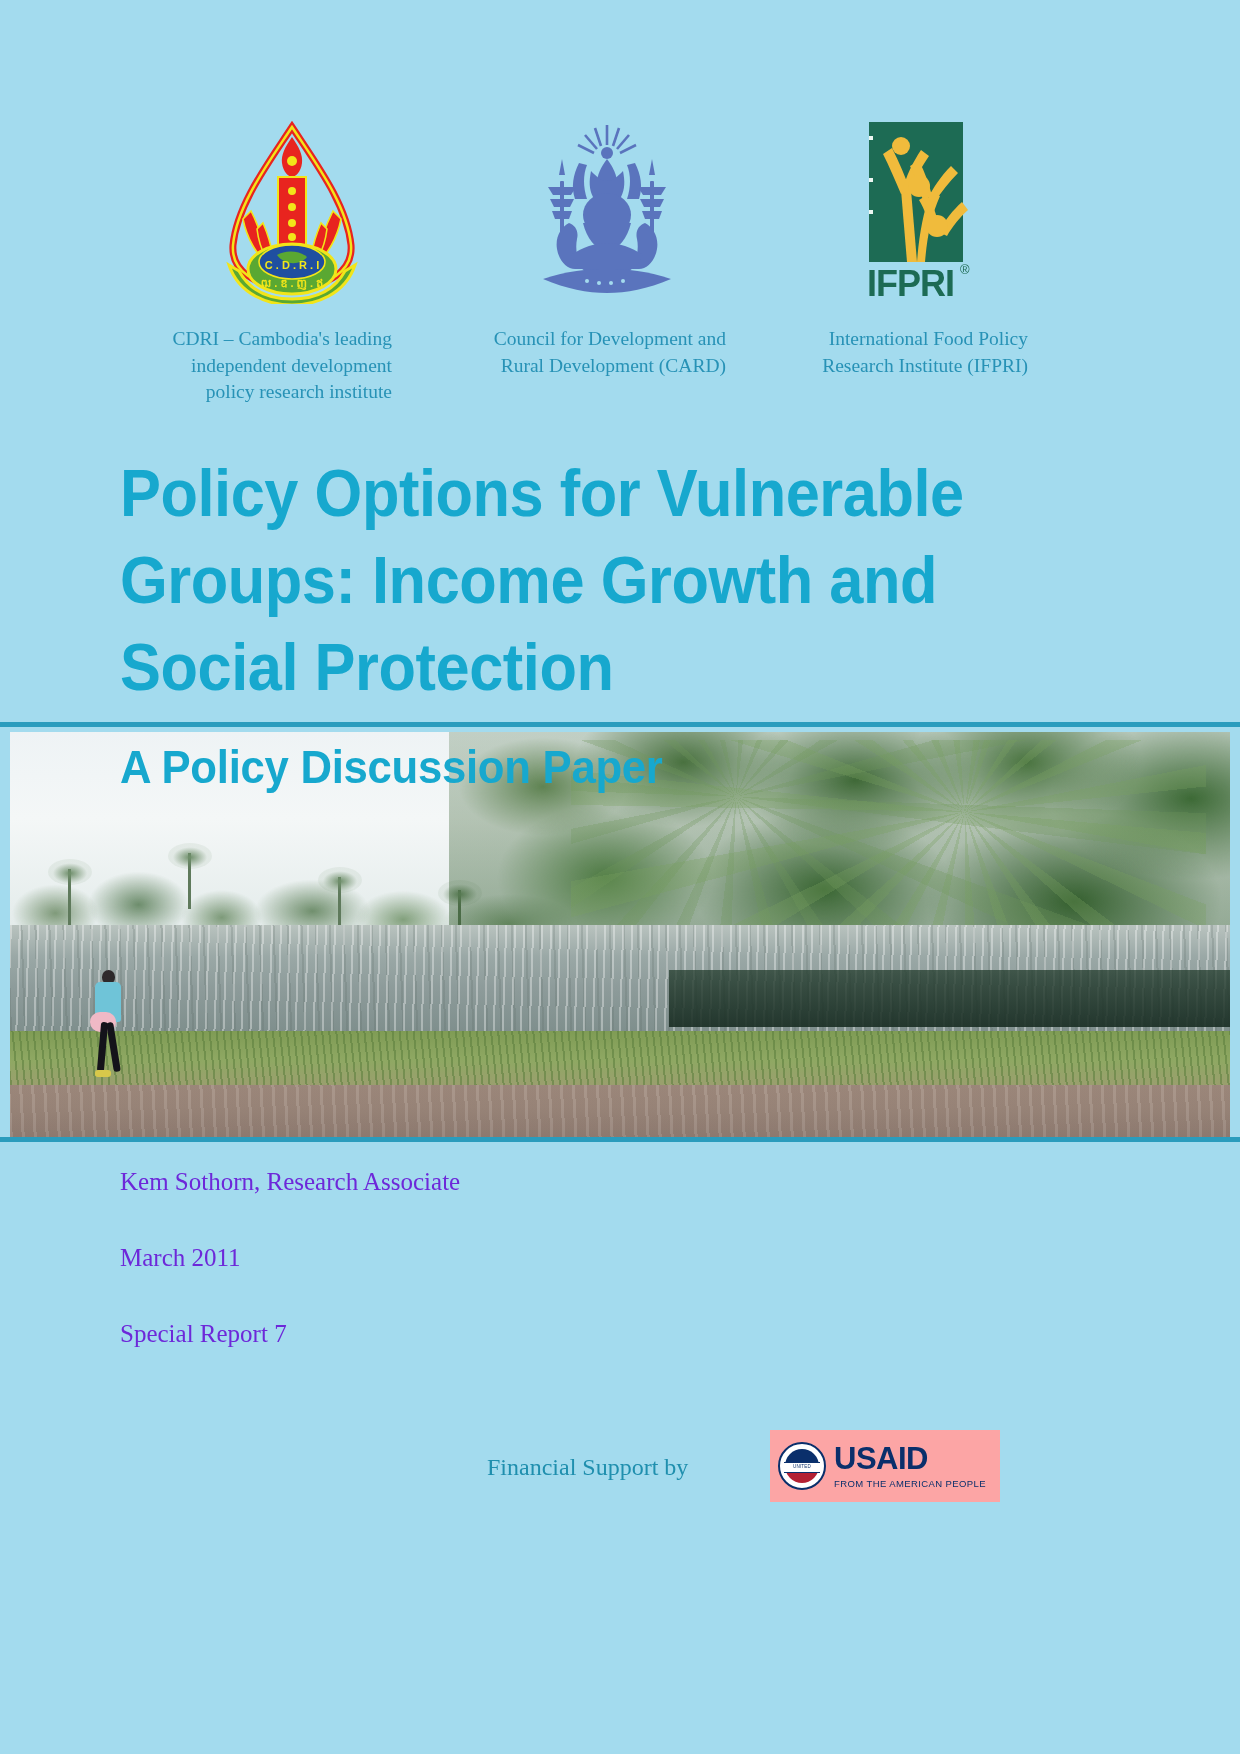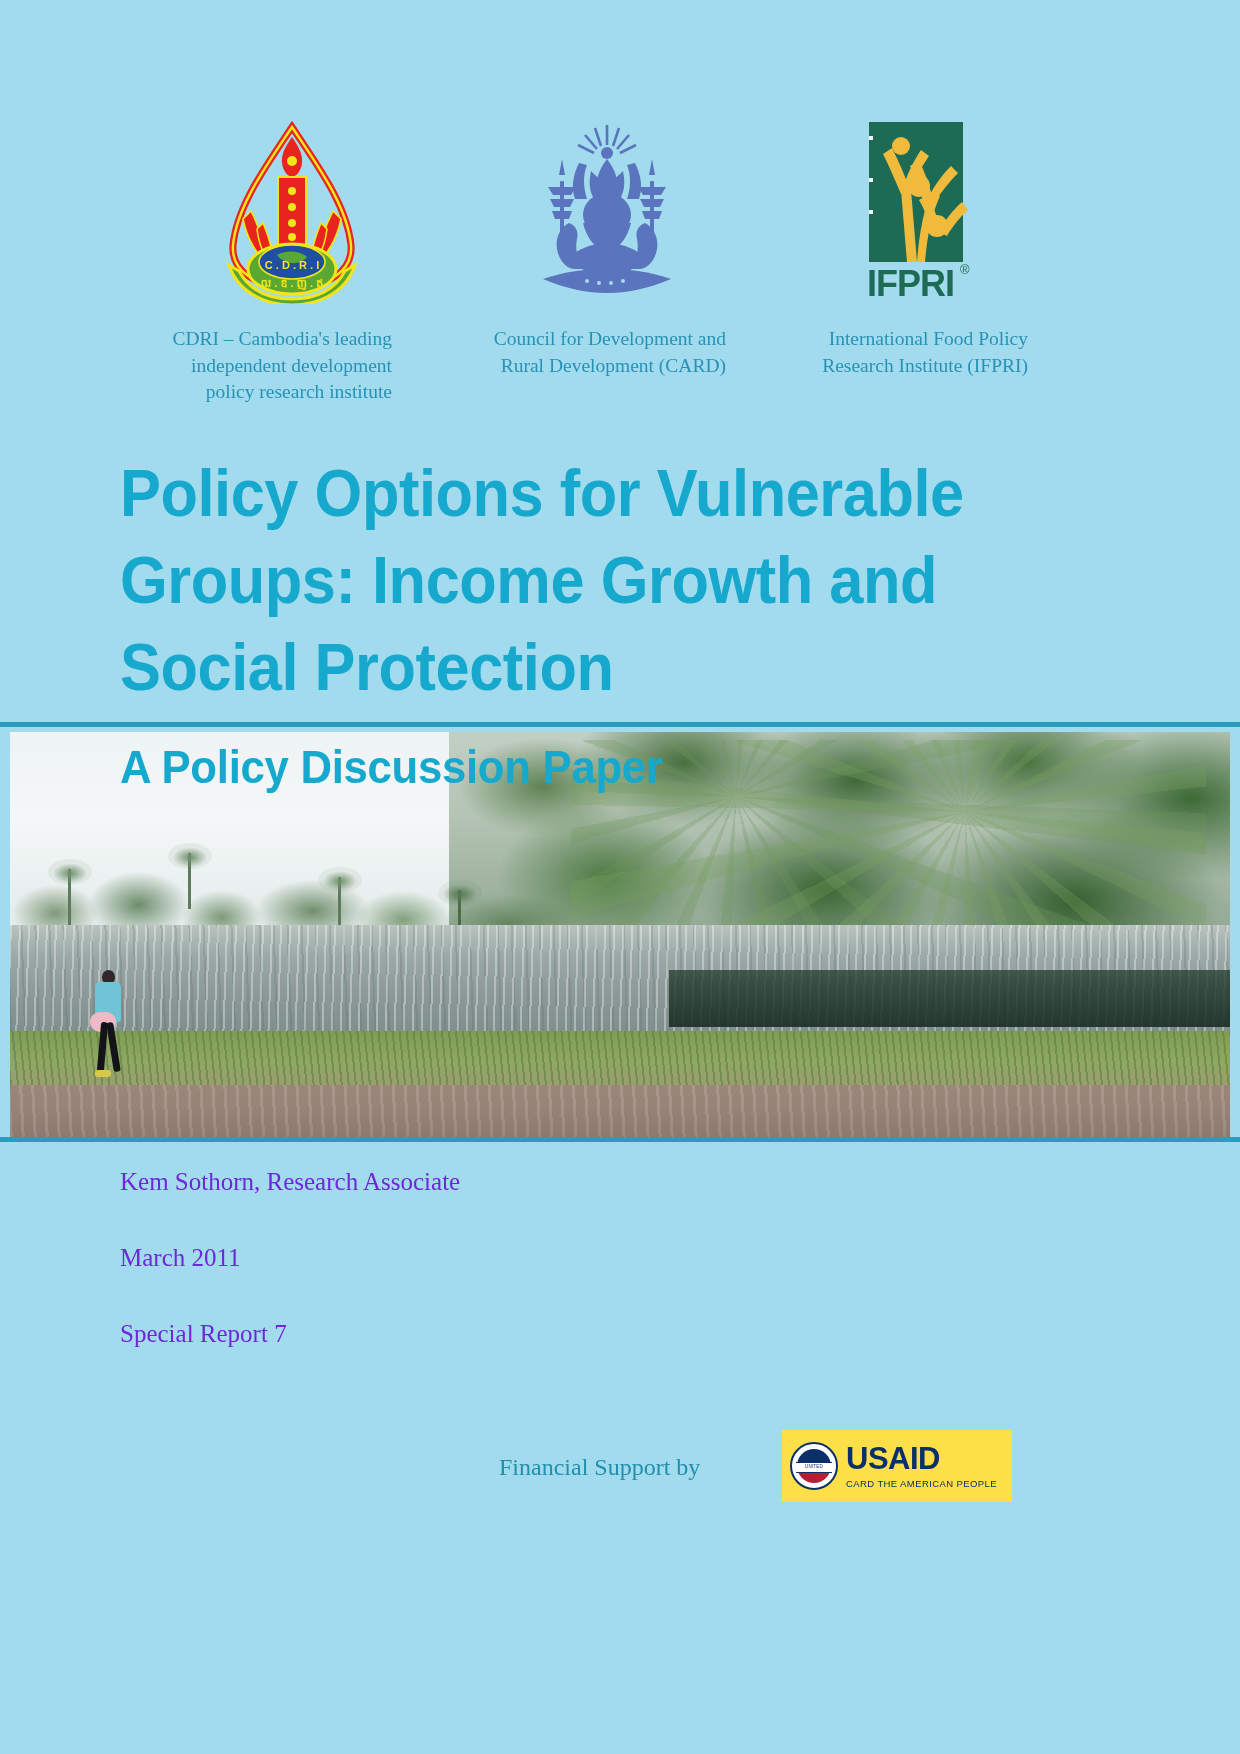--- a/index.html
+++ b/index.html
@@ -230,40 +230,40 @@
   .meta-line {
     font-family: "Liberation Serif", serif;
     font-size: 25px;
     color: #6d28d9;
     margin: 0 0 48px 0;
   }
 
   
   .funding {
     position: absolute;
-    left: 12px;
+    left: 0;
     top: 1430px;
     width: 1036px;
     height: 90px;
   }
   .funding-label {
     position: absolute;
     left: 487px;
     top: 24px;
     font-family: "Liberation Serif", serif;
     font-size: 24px;
     color: #1f8fae;
   }
   .usaid-box {
     position: absolute;
     left: 770px;
     top: 0px;
     width: 230px;
     height: 72px;
-    background: #fde047;
+    background: #fca5a5;
     display: flex;
     align-items: center;
     padding-left: 8px;
     box-sizing: border-box;
   }
   .usaid-seal {
     width: 48px; height: 48px;
     position: relative;
     flex: 0 0 48px;
     margin-right: 8px;
@@ -523,18 +523,18 @@
   <div class="funding">
     <div class="funding-label">Financial Support by</div>
     <div class="usaid-box">
       <div class="usaid-seal">
         <div class="ring"></div>
         <div class="inner"></div>
         <div class="band">UNITED STATES AGENCY</div>
       </div>
       <div class="usaid-text">
         <div class="usaid-word">USAID</div>
-        <div class="usaid-tag">CARD THE AMERICAN PEOPLE</div>
+        <div class="usaid-tag">FROM THE AMERICAN PEOPLE</div>
       </div>
     </div>
   </div>
 
 </div>
 
 </body></html>

